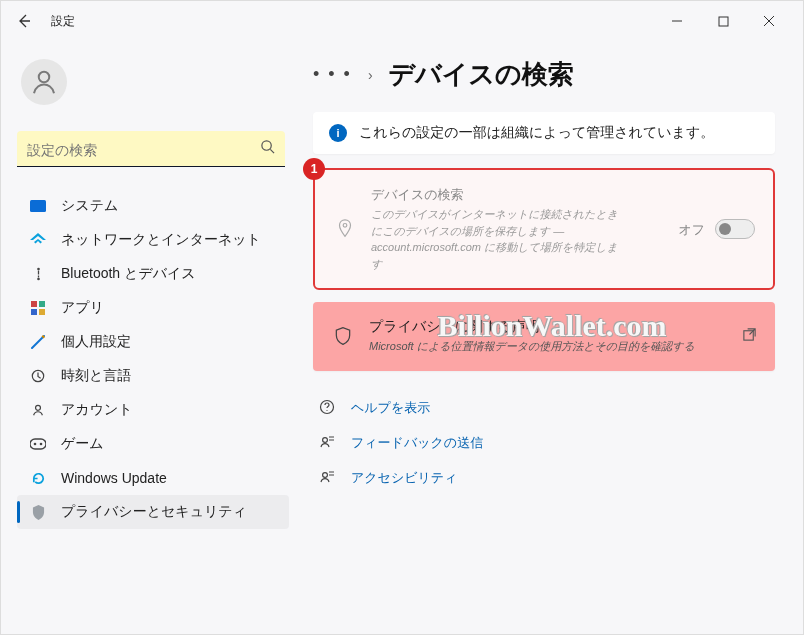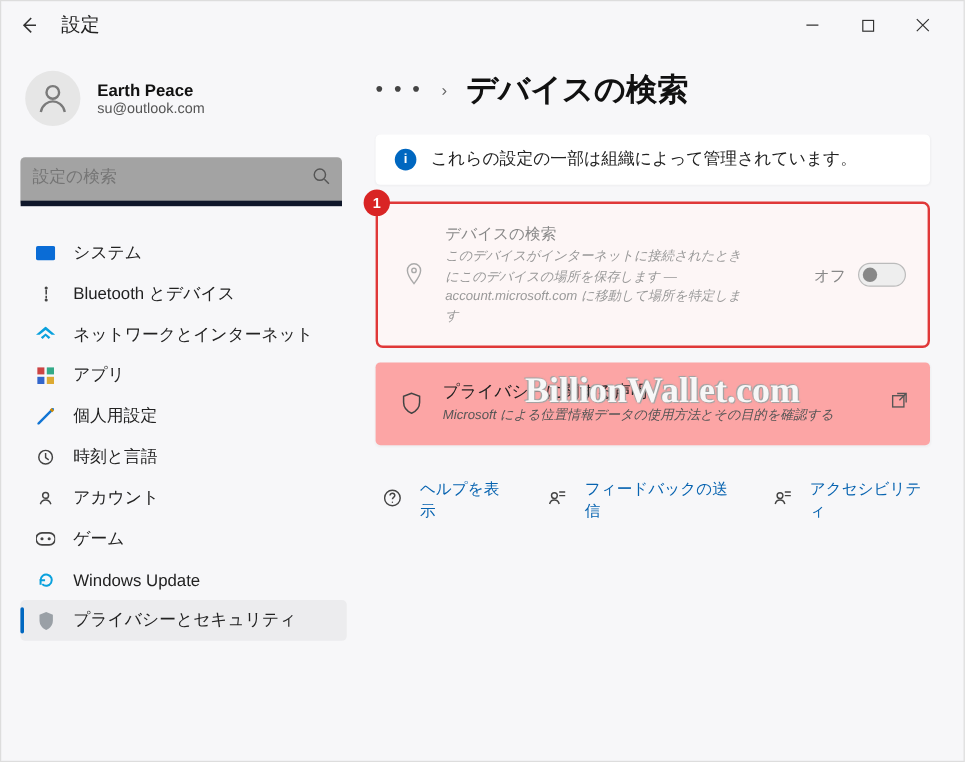--- a/index.html
+++ b/index.html
@@ -1,34 +1,34 @@
 <!DOCTYPE html>
 <html><head>
 <meta charset="utf-8">
 <style>
 * { box-sizing: border-box; margin: 0; padding: 0; font-family: "Segoe UI", "Yu Gothic UI", -apple-system, sans-serif; }
 body { width: 804px; height: 635px; background: #f7f7f9; overflow: hidden; border: 1px solid #ddd; position: relative; }
 
 
 .titlebar { height: 40px; display: flex; align-items: center; padding: 0 8px; }
 .back-btn { width: 30px; height: 30px; display: flex; align-items: center; justify-content: center; color: #333; }
-.title { font-size: 16px; margin-left: 12px; color: #222; }
+.title { font-size: 12px; margin-left: 12px; color: #222; }
 .win-controls { margin-left: auto; display: flex; gap: 18px; padding-right: 12px; color: #333; }
 .win-controls div { width: 28px; height: 28px; display: flex; align-items: center; justify-content: center; }
 
 .container { display: flex; height: calc(100% - 40px); }
 
 
 .sidebar { width: 300px; padding: 8px 12px 0 16px; overflow-y: auto; }
 .profile { display: flex; align-items: center; gap: 14px; margin: 10px 0 26px 4px; }
 .avatar { width: 46px; height: 46px; border-radius: 50%; background: #e6e6e6; display: flex; align-items: center; justify-content: center; color: #7a7a7a; }
 .profile-name { font-weight: 600; font-size: 14px; color: #111; }
 .profile-email { font-size: 12px; color: #555; }
 
-.search { display: flex; align-items: flex-start; border-bottom: 5px solid #0f172a; background: #a3a3a3; padding: 8px 10px; margin: 0 4px 22px 0; border-radius: 4px 4px 0 0; }
+.search { display: flex; align-items: flex-end; border-bottom: 1px solid #0f172a; background: #fef9c3; padding: 8px 10px; margin: 0 4px 22px 0; border-radius: 4px 4px 0 0; }
 .search input { flex: 1; border: none; outline: none; font-size: 14px; background: transparent; color: #333; }
 .search .sicon { color: #555; }
 
 .nav { display: flex; flex-direction: column; gap: 0; }
 .nav-item { display: flex; align-items: center; gap: 14px; padding: 8px 12px; border-radius: 4px; font-size: 14px; color: #222; position: relative; cursor: default; }
 .nav-item.active { background: #ececee; }
 .nav-item.active::before { content: ""; position: absolute; left: 0; top: 18%; bottom: 18%; width: 3px; background: #0067c0; border-radius: 3px; }
 .nav-icon { width: 18px; height: 18px; display: flex; align-items: center; justify-content: center; font-size: 14px; }
 
 
@@ -50,21 +50,21 @@
 .toggle-wrap { display: flex; align-items: flex-end; gap: 10px; }
 .toggle-label { font-size: 13px; color: #888; }
 .toggle { width: 40px; height: 20px; border-radius: 10px; border: 1px solid #bbb; background: #eee; position: relative; }
 .toggle::after { content: ""; position: absolute; left: 3px; top: 3px; width: 12px; height: 12px; border-radius: 50%; background: #888; }
 
 .plain-card { background: #fca5a5; border-radius: 4px; padding: 16px 18px; display: flex; align-items: center; gap: 14px; box-shadow: 0 1px 2px rgba(0,0,0,.04); margin-bottom: 28px; }
 .plain-card .card-title { color: #222; font-weight: 500; font-size: 14px; }
 .plain-card .card-desc { color: #555; font-size: 11px; max-width: 340px; }
 .open-icon { color: #555; }
 
-.links { display: flex; gap: 32px; padding-left: 6px; }
+.links { display: flex; flex-direction: column; gap: 16px; padding-left: 6px; }
 .link { display: flex; align-items: center; gap: 14px; font-size: 13px; color: #0763b0; }
 .link .licon { color: #444; width: 18px; }
 
 .watermark { position: absolute; left: 50%; top: 48%; transform: translate(-50%,-50%); font-size: 30px; font-weight: 700; color: rgba(255,255,255,.92); text-shadow: 0 0 2px #999, 1px 1px 0 #aaa, -1px -1px 0 #aaa; pointer-events: none; white-space: nowrap; font-family: Liberation Serif, serif; }
 </style>
 </head>
 <body>
 
 <div class="titlebar">
   <div class="back-btn">
@@ -94,24 +94,20 @@
 
 <div class="container">
   <div class="sidebar">
     <div class="profile">
       <div class="avatar">
         <svg width="30" height="30" viewBox="0 0 24 24">
             <circle cx="12" cy="8" r="4.2" fill="none" stroke="currentColor" stroke-width="1.6"></circle>
             <path fill="none" stroke="currentColor" stroke-width="1.6" d="M4 21c1-5 5-7 8-7s7 2 8 7"></path>
           </svg>
       </div>
-      <div>
-        <div class="profile-name">Earth Peace</div>
-        <div class="profile-email">su@outlook.com</div>
-      </div>
     </div>
 
     <div class="search">
       <input placeholder="設定の検索" style="">
       <span class="sicon">
         <svg width="15" height="15" viewBox="0 0 16 16">
             <circle cx="7" cy="7" r="5" fill="none" stroke="currentColor" stroke-width="1.3"></circle>
             <path stroke="currentColor" stroke-width="1.3" d="m11 11 4 4"></path>
           </svg>
       </span>
@@ -121,36 +117,36 @@
         <div class="nav-item">
           <span class="nav-icon">
             <svg width="16" height="12" viewBox="0 0 16 12">
               <rect x="0" y="0" width="16" height="12" rx="1.5" fill="#0a6cd6"></rect>
             </svg>
           </span>
           <span>システム</span>
         </div>
         <div class="nav-item">
           <span class="nav-icon">
+            <svg width="16" height="14" viewBox="0 0 16 14">
+              <path d="M8 0 0 7h3l5-4 5 4h3L8 0zM4 9l4-3 4 3-1.5 1.5L8 8l-2.5 2.5L4 9z" fill="#0aa1dd"></path>
+            </svg>
+          </span>
+          <span>ネットワークとインターネット</span>
+        </div>
+        <div class="nav-item">
+          <span class="nav-icon">
             <svg width="5" height="14" viewBox="0 0 5 14">
               <circle cx="2.5" cy="2" r="1.3" fill="#444"></circle>
               <path d="M2.5 3.5v4" stroke="#444" stroke-width="1.3"></path>
               <circle cx="2.5" cy="12" r="1.3" fill="#444"></circle>
               <path d="M2.5 8.5v2" stroke="#444" stroke-width="1.3"></path>
             </svg>
           </span>
           <span>Bluetooth とデバイス</span>
-        </div>
-        <div class="nav-item">
-          <span class="nav-icon">
-            <svg width="16" height="14" viewBox="0 0 16 14">
-              <path d="M8 0 0 7h3l5-4 5 4h3L8 0zM4 9l4-3 4 3-1.5 1.5L8 8l-2.5 2.5L4 9z" fill="#0aa1dd"></path>
-            </svg>
-          </span>
-          <span>ネットワークとインターネット</span>
         </div>
         <div class="nav-item">
           <span class="nav-icon">
             <svg width="14" height="14" viewBox="0 0 14 14">
               <rect x="0" y="0" width="6" height="6" fill="#c44"></rect>
               <rect x="8" y="0" width="6" height="6" fill="#3a8"></rect>
               <rect x="0" y="8" width="6" height="6" fill="#36c"></rect>
               <rect x="8" y="8" width="6" height="6" fill="#da3"></rect>
             </svg>
           </span>

